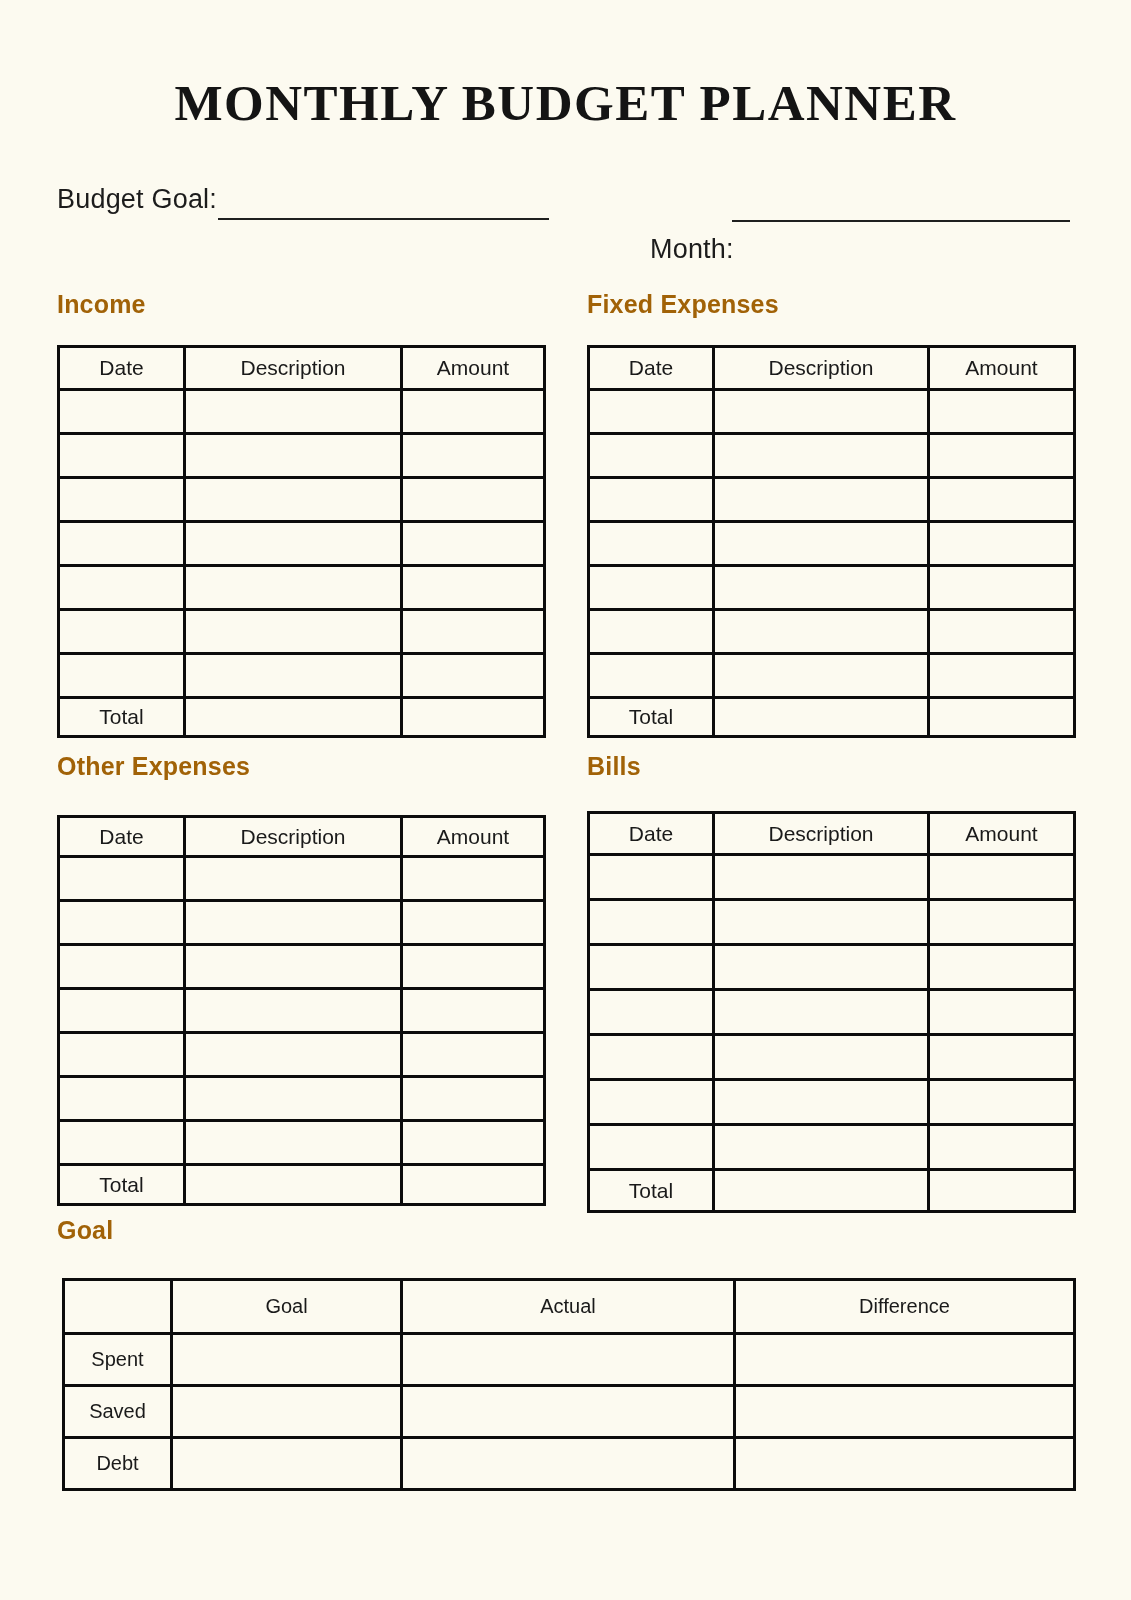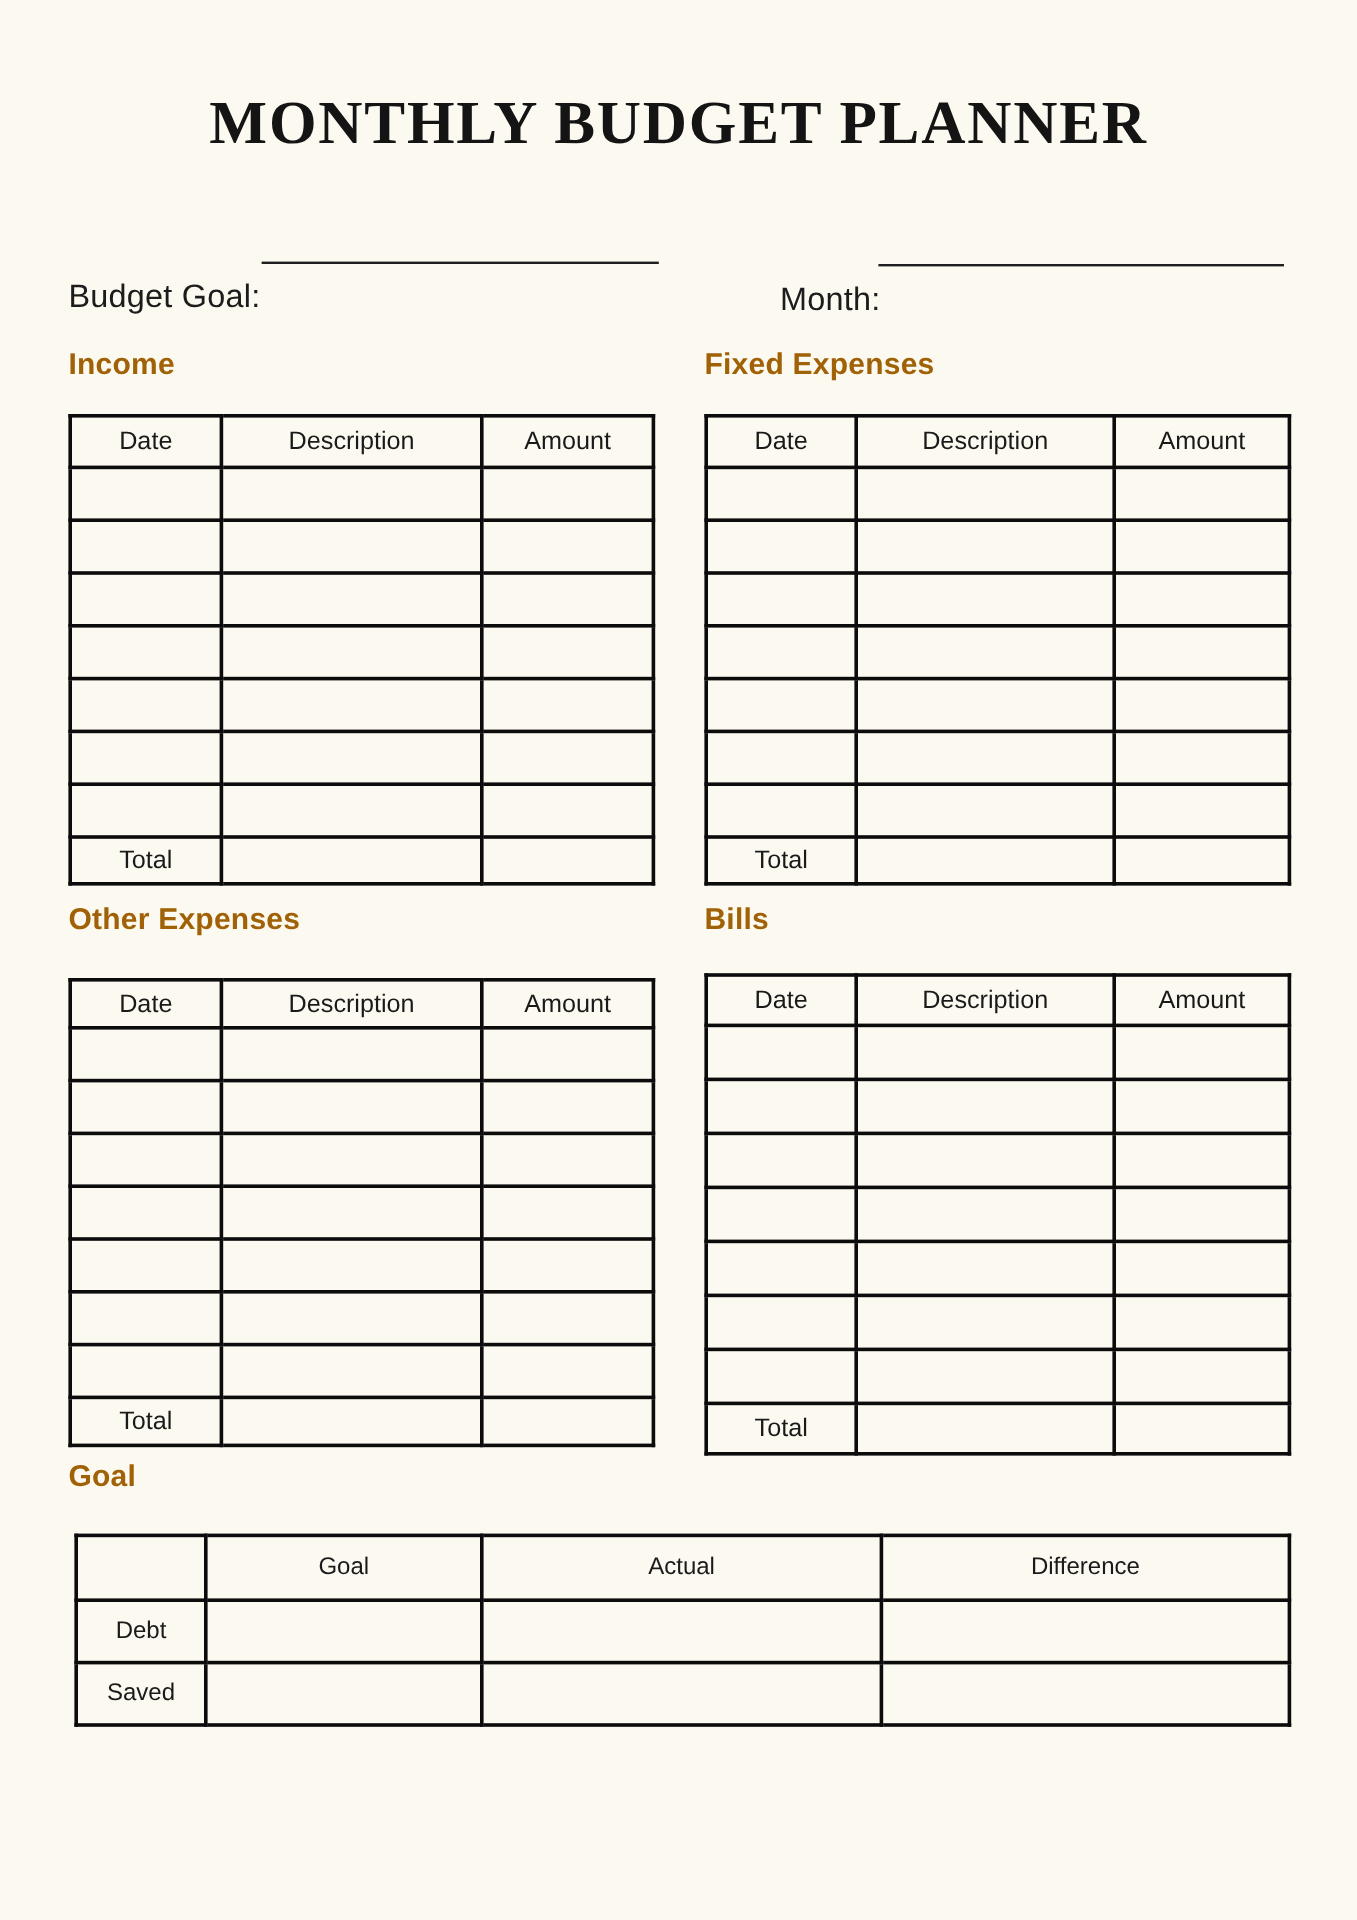--- a/index.html
+++ b/index.html
@@ -14,21 +14,21 @@
     position:absolute;top:74px;left:0;width:1131px;
     text-align:center;
     font-family:Liberation Serif, serif;
     font-weight:600;font-size:51px;letter-spacing:1.5px;
     color:#141414;
   }
   .field-label{
     position:absolute;font-size:27px;font-weight:400;color:#1c1c1c;
     letter-spacing:0.2px;
   }
-  .lbl-goal{left:57px;top:184px;margin-top:48px;}
+  .lbl-goal{left:57px;top:184px;}
   .lbl-month{left:650px;top:186px;margin-top:48px;}
   .field-line{
     position:absolute;height:32px;border-bottom:2px solid #1f1f1f;
     font-size:22px;line-height:30px;padding:0 4px;box-sizing:border-box;
   }
   .line-goal{left:218px;top:188px;width:331px;}
   .line-month{left:732px;top:190px;width:338px;}
 
   .section-heading{
     position:absolute;font-size:25px;font-weight:700;color:#a16207;
@@ -334,25 +334,31 @@
   <thead>
     <tr>
       <th></th>
       <th>Goal</th>
       <th>Actual</th>
       <th>Difference</th>
     </tr>
   </thead>
   <tbody>
       <tr>
+        <td>Spent</td>
+        <td></td>
+        <td></td>
+        <td></td>
+      </tr>
+      <tr>
+        <td>Saved</td>
+        <td></td>
+        <td></td>
+        <td></td>
+      </tr>
+      <tr>
         <td>Debt</td>
         <td></td>
         <td></td>
         <td></td>
       </tr>
-      <tr>
-        <td>Saved</td>
-        <td></td>
-        <td></td>
-        <td></td>
-      </tr>
     </tbody>
 </table>
 
 </body></html>

